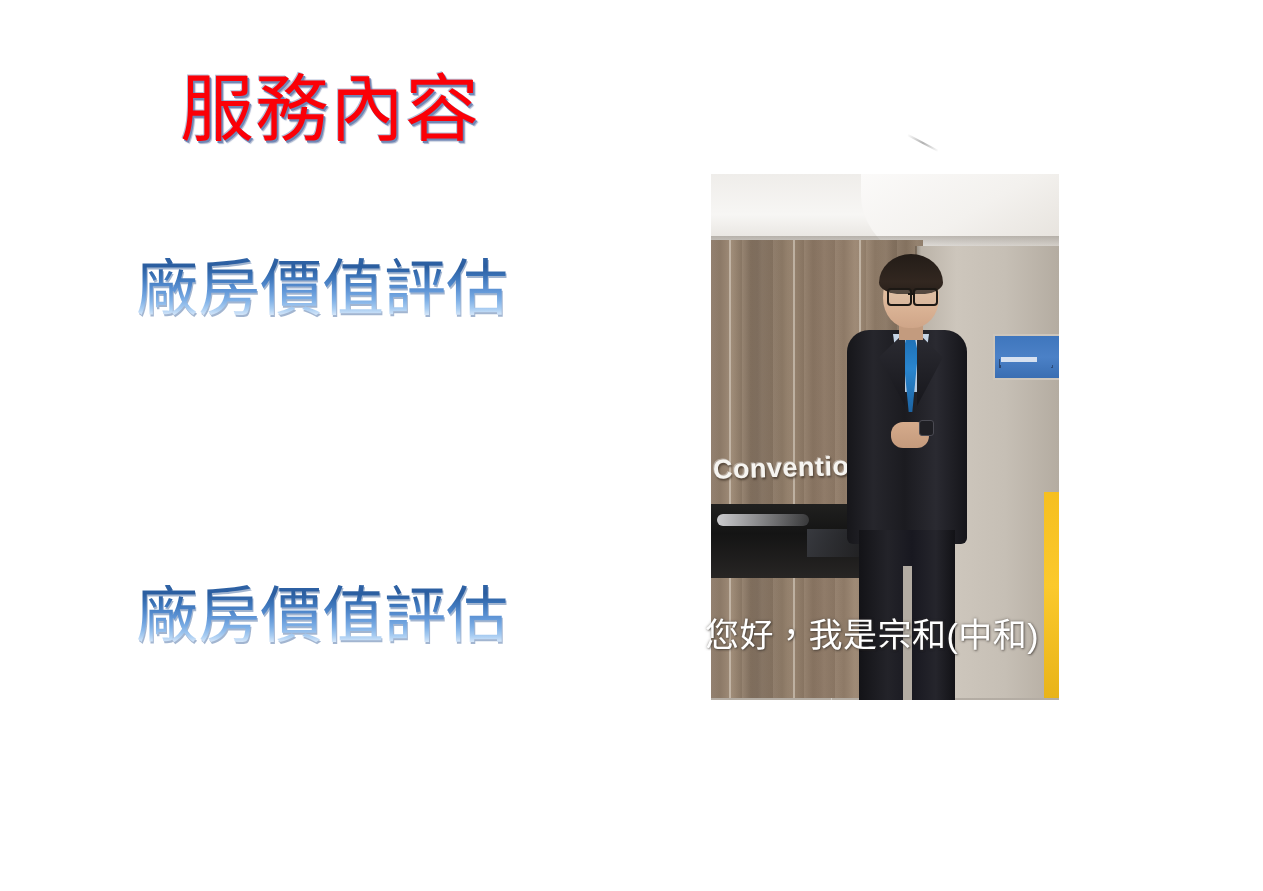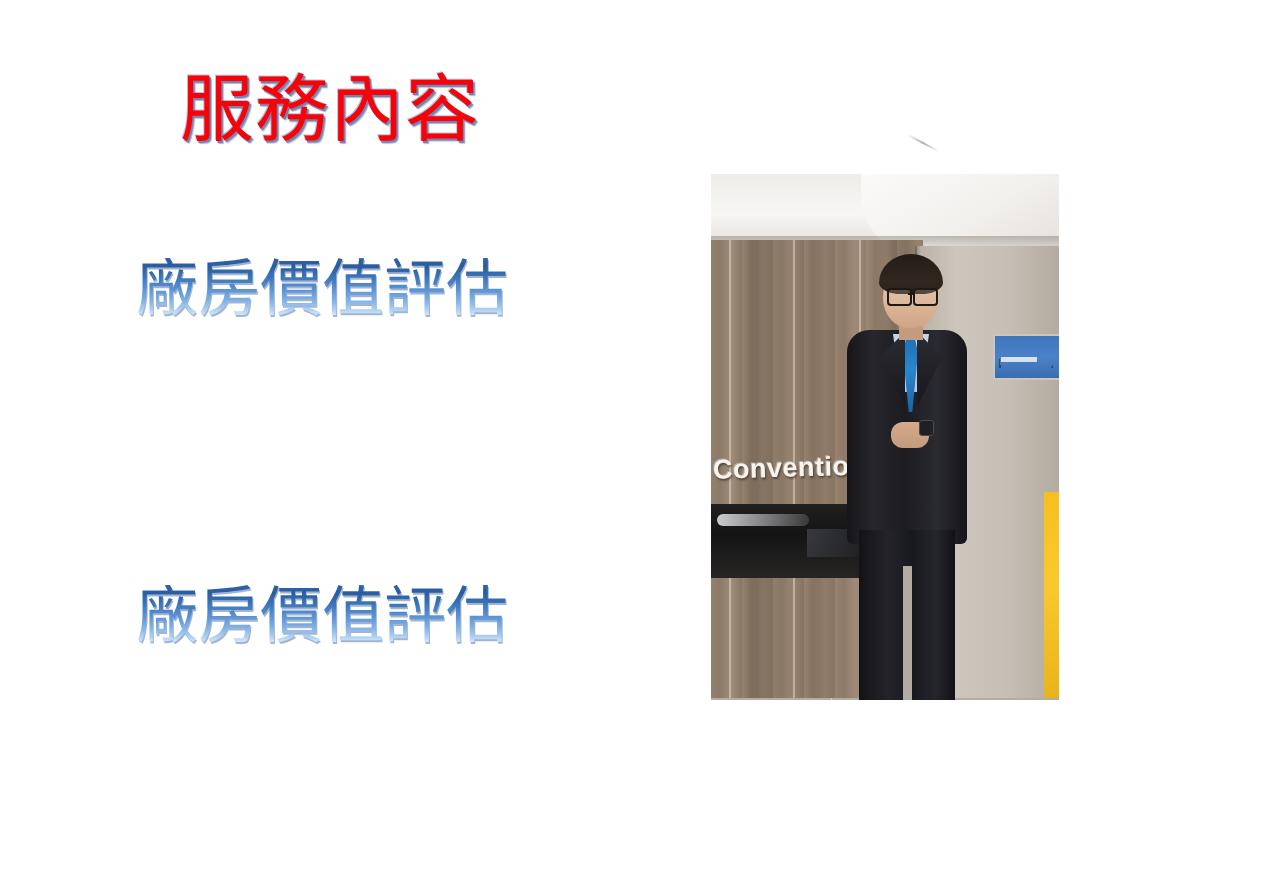--- a/index.html
+++ b/index.html
@@ -359,15 +359,16 @@
     <div id="ph-glasses-l" class="ph"></div>
     <div id="ph-glasses-r" class="ph"></div>
     <div id="ph-glasses-bridge" class="ph"></div>
     <div id="ph-hands" class="ph"></div>
     <div id="ph-watch" class="ph"></div>
     <div id="ph-trousers" class="ph"></div>
     <div id="ph-trouser-gap" class="ph"></div>
 
   </div>
 
+  <div id="photo-caption">您好，我是宗和(中和)</div>
 
 
 </div>
 
 </body></html>

